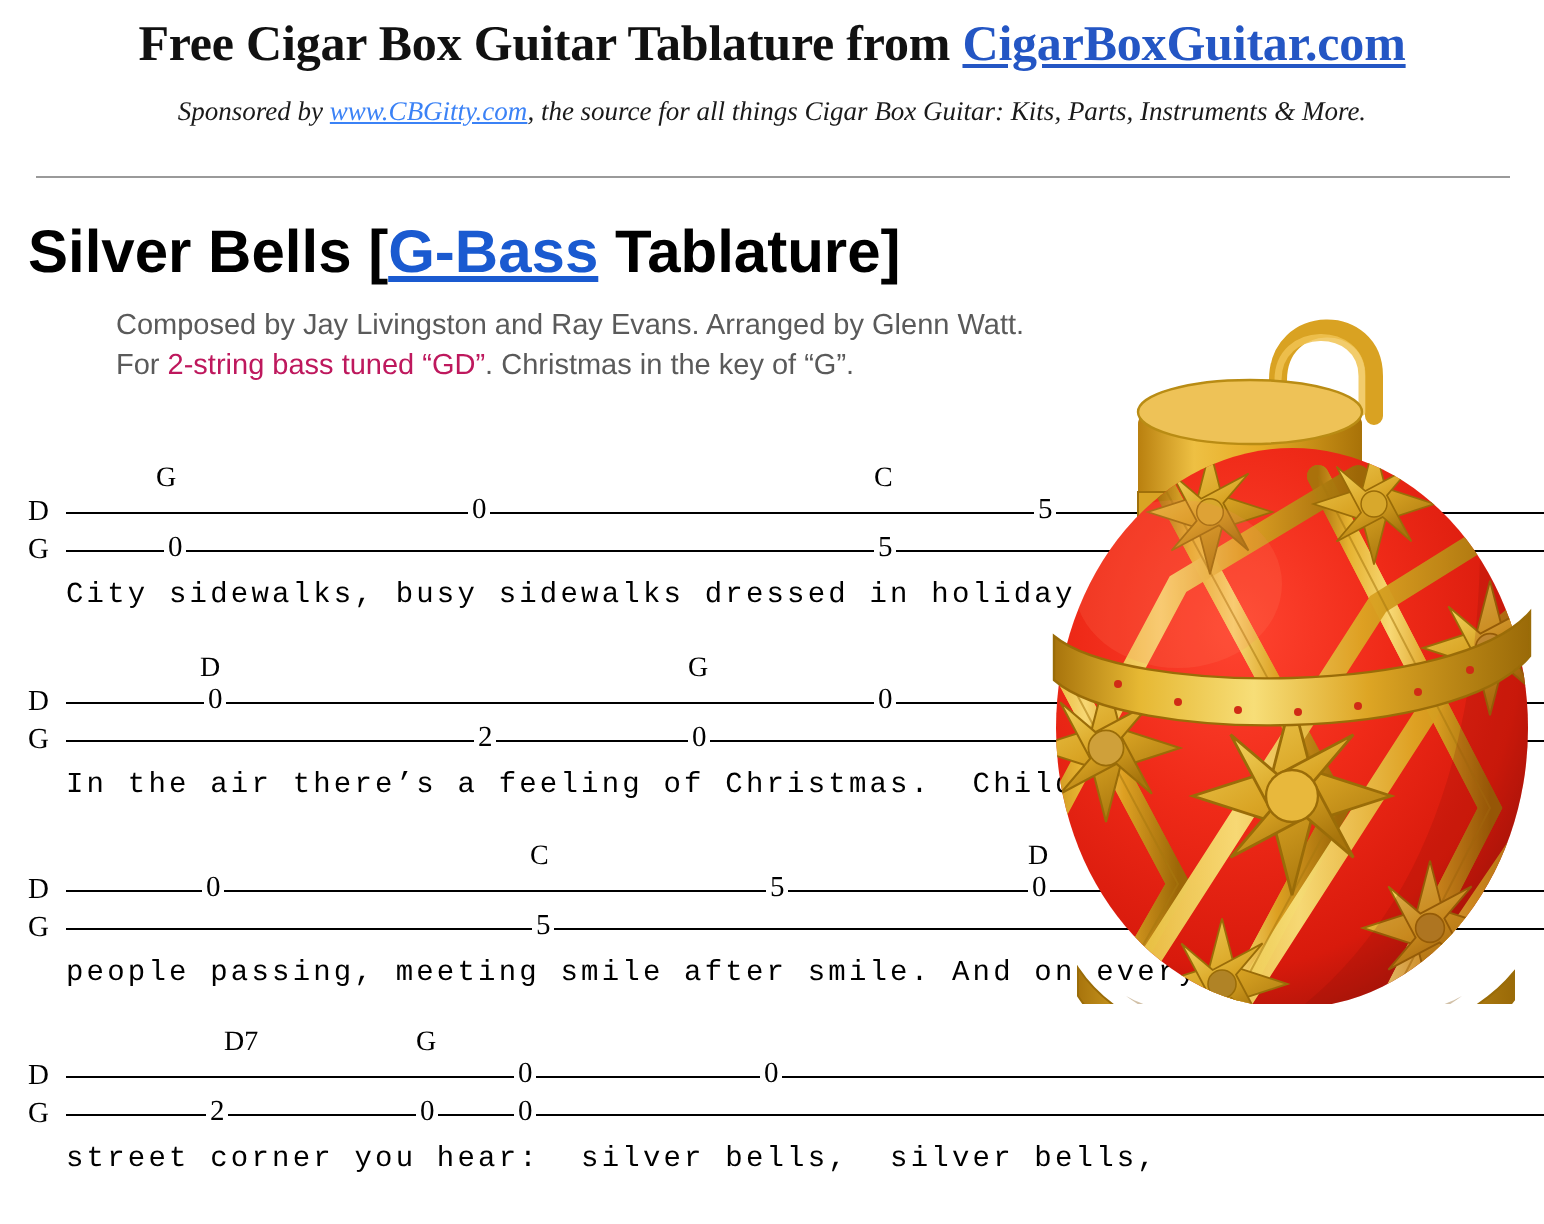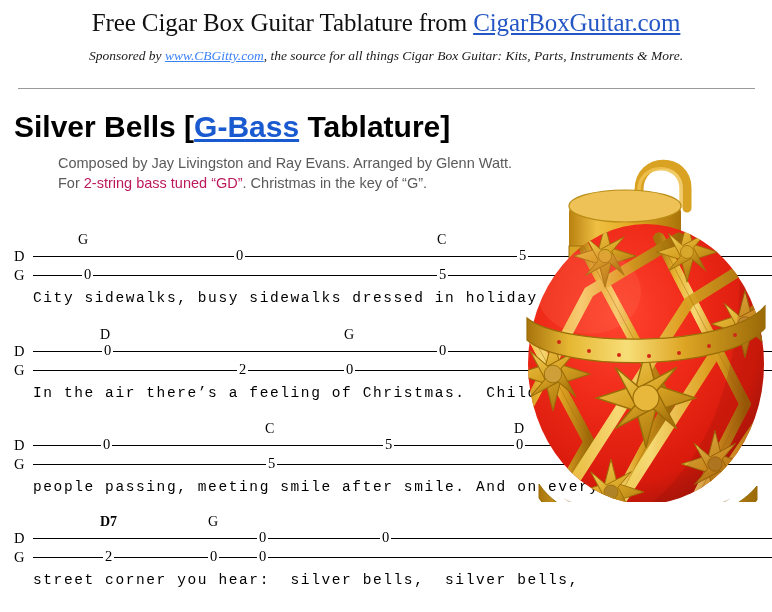--- a/index.html
+++ b/index.html
@@ -19,21 +19,21 @@
 
   
   .site-header {
     position: absolute;
     left: 0; top: 0;
     width: 772px;
   }
   .site-header-title {
     text-align: center;
     font-family: "Liberation Serif", serif;
-    font-weight: normal;
+    font-weight: bold;
     font-size: 25px;
     color: #111111;
     margin-top: 9px;
     letter-spacing: -0.1px;
     white-space: nowrap;
   }
   .site-header-title a,
   .header-link {
     color: #2456c4;
     text-decoration: underline;
@@ -249,21 +249,21 @@
         <span class="string-name">G</span>
         <span class="string-line"></span>
         <span class="fret" style="left: 266px;">5</span>
       </div>
       <div class="lyric-row">
         <span class="lyric">people passing, meeting smile after smile. And on every</span>
       </div>
     </div>
     <div class="tab-system" style="top: 514px;">
       <div class="chord-row">
-        <span class="chord" style="left: 100px; font-weight: bold;">D7</span>
+        <span class="chord" style="left: 112px;">D7</span>
         <span class="chord" style="left: 208px;">G</span>
       </div>
       <div class="string-row">
         <span class="string-name">D</span>
         <span class="string-line"></span>
         <span class="fret" style="left: 257px;">0</span>
         <span class="fret" style="left: 380px;">0</span>
       </div>
       <div class="string-row">
         <span class="string-name">G</span>

